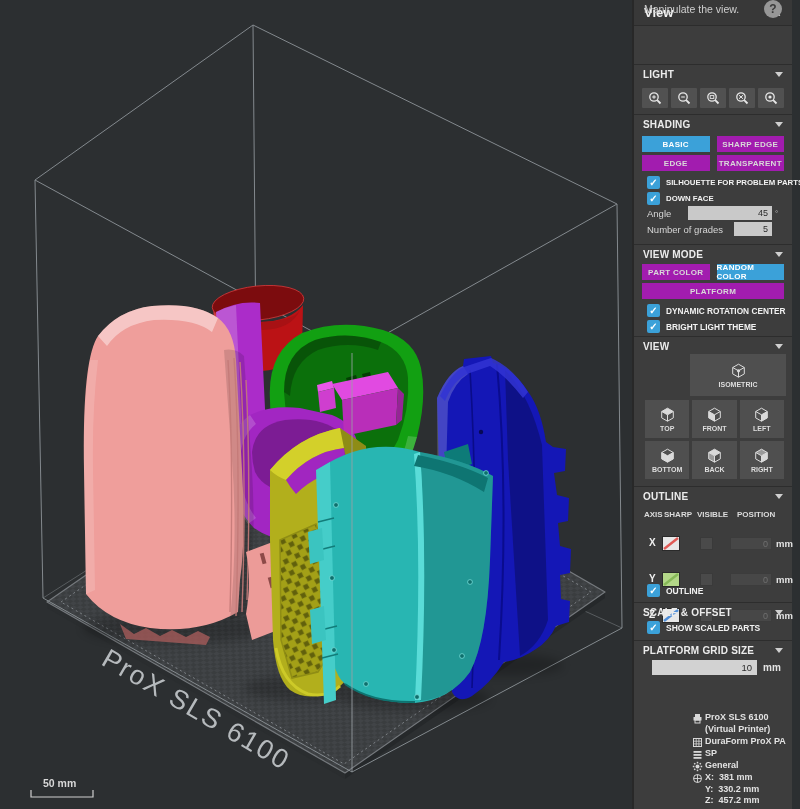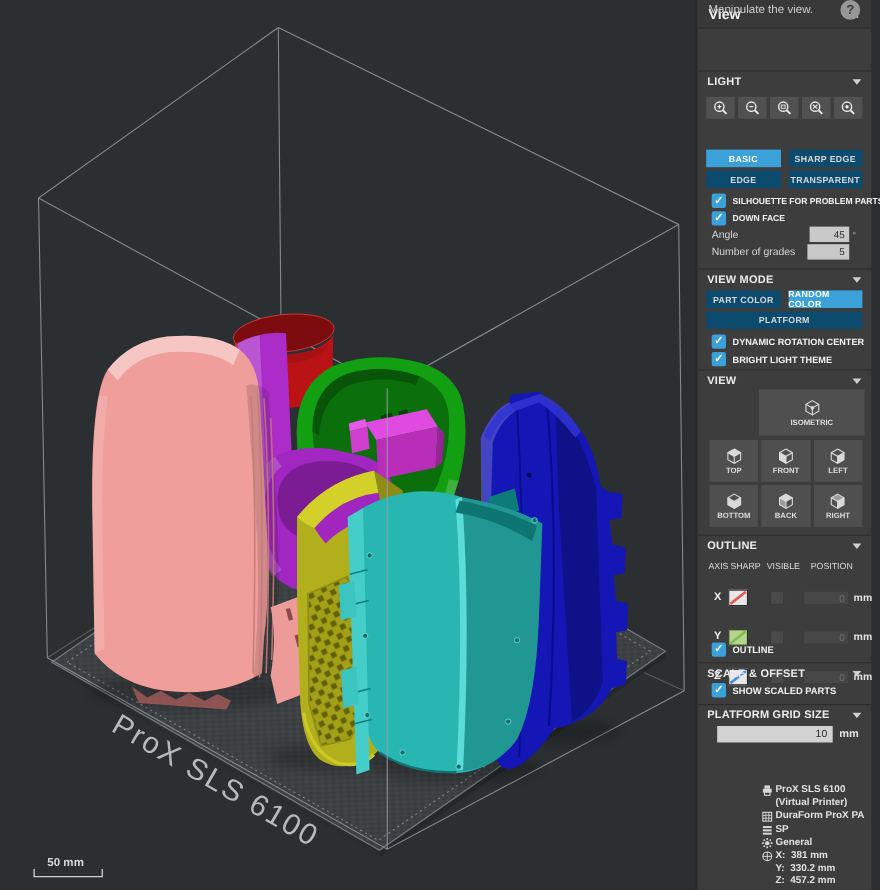--- a/index.html
+++ b/index.html
@@ -14,33 +14,33 @@
 .close{font-size:13px;color:#e8e8e8;cursor:pointer}
 .inforow{display:flex;align-items:center;justify-content:space-between;padding:0 10px}
 .desc{font-size:10.5px;color:#cfcfcf}
 .help{width:18px;height:18px;border-radius:50%;background:#979797;color:#3a3a3a;font-weight:bold;font-size:12px;display:flex;align-items:center;justify-content:center}
 .sec{display:flex;align-items:center;justify-content:space-between;padding:0 9px;height:20px;border-top:1px solid #2d2d2d;font-size:10px;font-weight:bold;color:#ececec;letter-spacing:.2px}
 .chev{width:0;height:0;border-left:4px solid transparent;border-right:4px solid transparent;border-top:5px solid #cfcfcf}
 .zoomrow{display:flex;gap:3px;padding:0 8px}
 .zbtn{width:26px;height:20px;background:#515151;border-radius:1px;display:flex;align-items:center;justify-content:center}
 .grid2{display:grid;grid-template-columns:1fr 1fr;gap:7px;padding:0 8px}
 .grid1{display:grid;grid-template-columns:1fr;padding:0 8px}
-.btn{background:#0c4a6e;color:#d9d9d9;font-size:8px;font-weight:bold;display:flex;align-items:center;justify-content:center;height:16px;letter-spacing:.3px;cursor:pointer}
+.btn{background:#a21caf;color:#d9d9d9;font-size:8px;font-weight:bold;display:flex;align-items:center;justify-content:center;height:16px;letter-spacing:.3px;cursor:pointer}
 .btn.sel{background:var(--accent,#3ba1d9);color:#fff}
 .cbrow{display:flex;align-items:center;gap:6px;padding:0 6px 0 13px}
 .cb{width:13px;height:13px;background:var(--accent,#3ba1d9);border-radius:2px;color:#fff;font-size:10px;line-height:13px;text-align:center;font-weight:bold;flex:none}
 .cbl{font-size:7.8px;font-weight:bold;color:#f2f2f2;white-space:nowrap}
 .frow{display:flex;align-items:center;padding:0 8px 0 13px}
 .flabel{font-size:9.5px;color:#d6d6d6;flex:1}
 .field{background:#c9c9c9;color:#2b2b2b;font-size:9px;text-align:right;padding:0 4px;height:14px;line-height:14px}
 .unit{font-size:8px;color:#bdbdbd;width:12px;padding-left:3px}
 .isobtn{position:absolute;background:#4f4f4f;display:flex;flex-direction:column;align-items:center;justify-content:center;gap:2px;color:#dedede;font-size:7px;font-weight:bold;cursor:pointer}
 .vrow{display:flex;gap:3px;padding:0 8px 0 11px}
 .vbtn{width:45px;height:38px;background:#4f4f4f;display:flex;flex-direction:column;align-items:center;justify-content:center;gap:2px;color:#dedede;font-size:7px;font-weight:bold;cursor:pointer}
-.thead{position:relative;height:12px;font-size:8px;font-weight:normal;color:#dcdcdc}
+.thead{position:relative;height:12px;font-size:8px;font-weight:bold;color:#dcdcdc}
 .thead span{position:absolute;top:0}
 .crow{position:relative;height:16px}
 .crow .ax{position:absolute;left:15px;top:1px;font-size:10px;font-weight:bold;color:#f0f0f0}
 .crow .sw{position:absolute;left:28px;top:0;width:18px;height:15px;background:#e8e8e8;border:1px solid #2a2a2a}
 .crow .sw.gn{background:#b3d788}
 .crow .vis{position:absolute;left:66px;top:1px;width:13px;height:13px;background:#4a4a4a;border:1px solid #3a3a3a}
 .crow .pf{position:absolute;left:96px;top:1px;width:42px;height:13px;background:#474747;border:1px solid #3c3c3c;color:#707070;font-size:9px;text-align:right;padding:0 3px;line-height:12px}
 .crow .mm{position:absolute;left:142px;top:2px;font-size:9.5px;font-weight:bold;color:#e4e4e4}
 .gfrow{display:flex;align-items:center;padding:0 8px 0 18px}
 .gfield{width:105px;height:15px;background:#d2d2d2;color:#2b2b2b;font-size:9.5px;text-align:right;padding:0 5px;line-height:15px}
@@ -261,39 +261,43 @@
         </span>
       <span class="zbtn">
           <svg class="icon-svg" width="14" height="14">
             <circle cx="6" cy="6" r="4.2" stroke="#e8e8e8" stroke-width="1.3" fill="none"></circle>
             <line x1="9.2" y1="9.2" x2="12.5" y2="12.5" stroke="#e8e8e8" stroke-width="1.8"></line>
             <circle cx="6" cy="6" r="1.6" fill="#e8e8e8"></circle>
           </svg>
         </span>
     </div>
 
+    <div class="sec prow" style="top:114px">
+      <span>SHADING</span>
+      <span class="chev"></span>
+    </div>
     <div class="grid2 prow" style="top:136px">
       <span class="btn sel">BASIC</span>
       <span class="btn">SHARP EDGE</span>
     </div>
     <div class="grid2 prow" style="top:155px">
       <span class="btn">EDGE</span>
       <span class="btn">TRANSPARENT</span>
     </div>
     <div class="cbrow prow" style="top:176px">
       <span class="cb">✓</span>
       <span class="cbl">SILHOUETTE FOR PROBLEM PARTS</span>
     </div>
     <div class="cbrow prow" style="top:192px">
       <span class="cb">✓</span>
       <span class="cbl">DOWN FACE</span>
     </div>
     <div class="frow prow" style="top:206px">
       <span class="flabel">Angle</span>
-      <span class="field" style="width:36px">45</span>
+      <span class="field" style="width:84px">45</span>
       <span class="unit">°</span>
     </div>
     <div class="frow prow" style="top:222px">
       <span class="flabel">Number of grades</span>
       <span class="field" style="width:38px">5</span>
       <span class="unit"></span>
     </div>
 
     <div class="sec prow" style="top:244px">
       <span>VIEW MODE</span>

